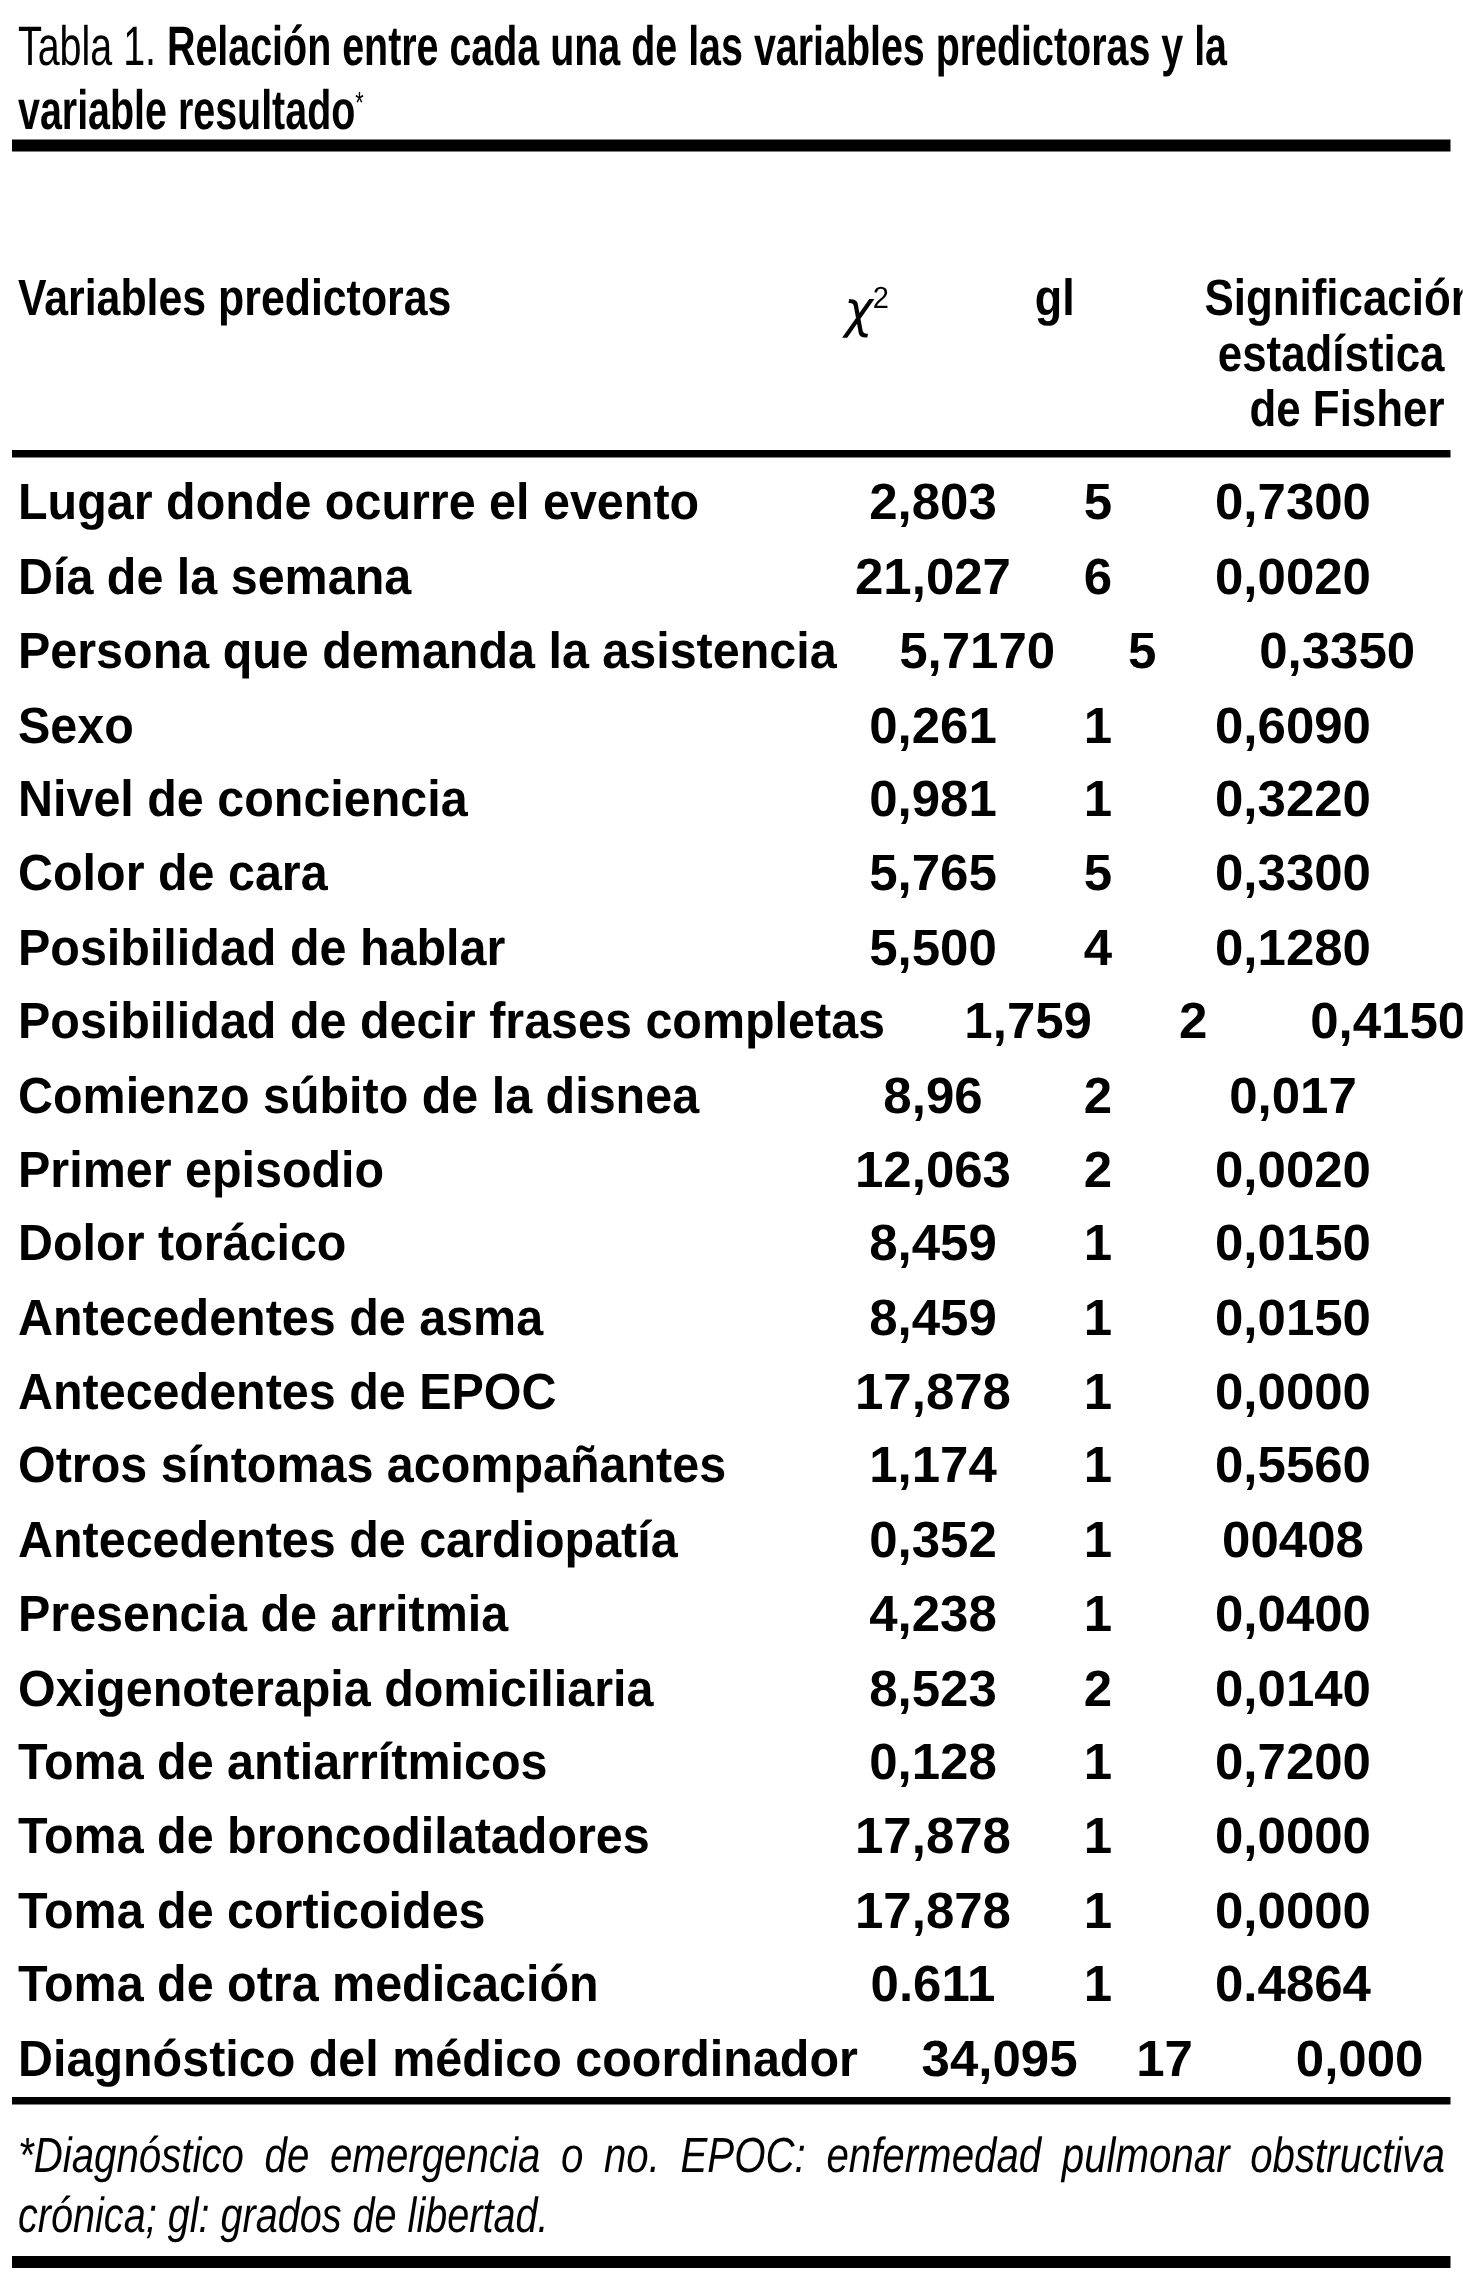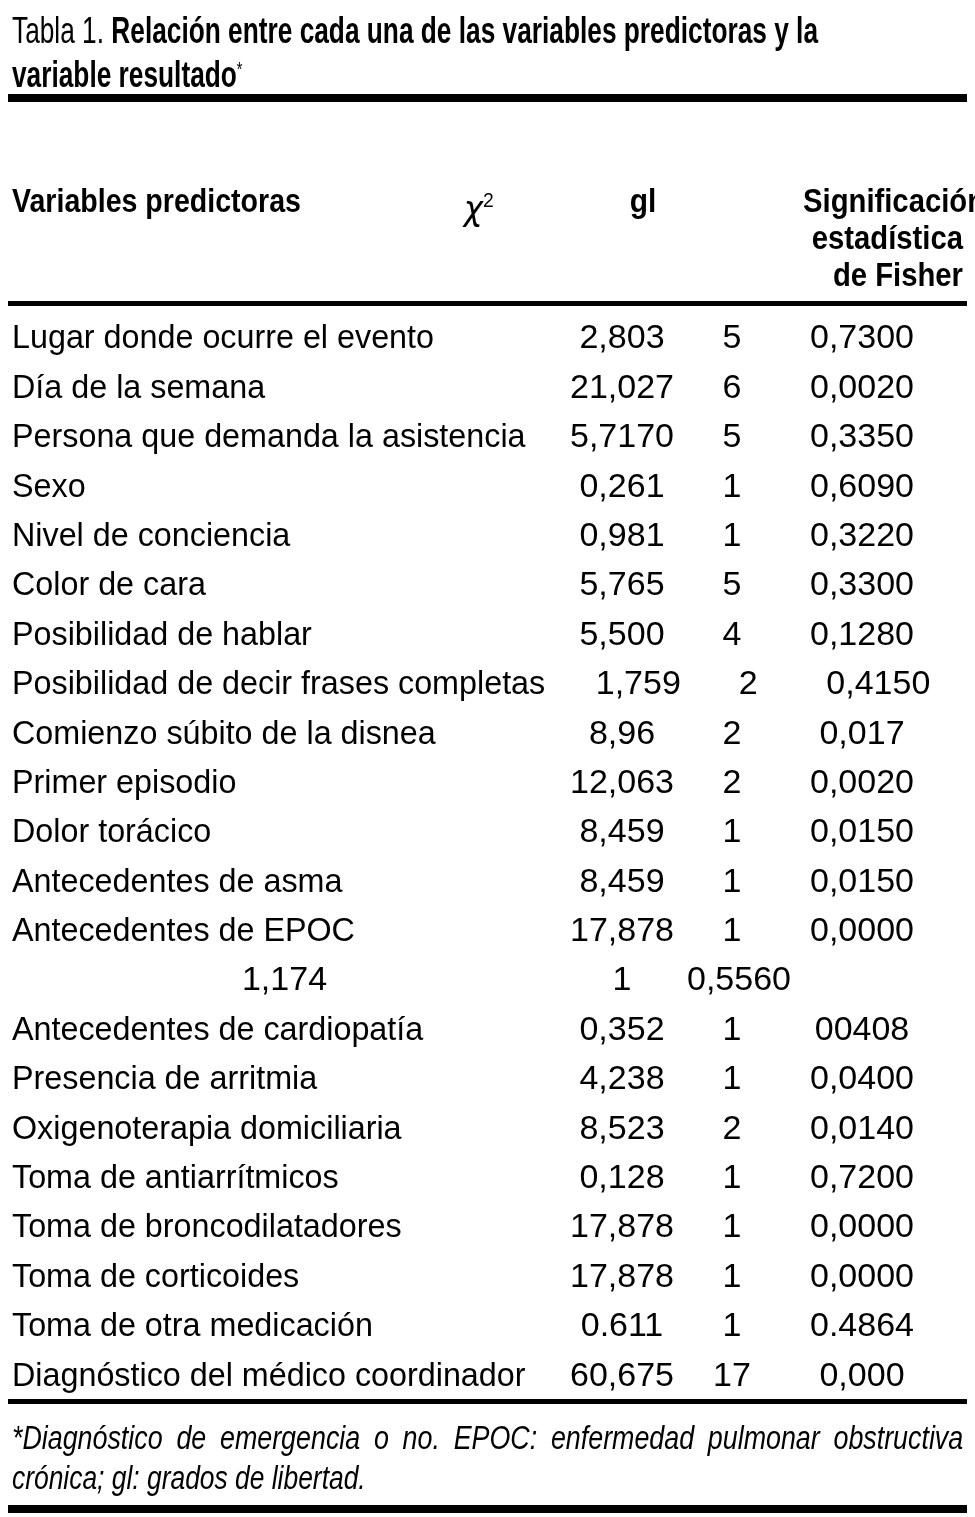--- a/index.html
+++ b/index.html
@@ -26,33 +26,33 @@
   .rule-thick{height:8px;}
   .rule-mid{height:5px;}
 
   
   .grid{display:grid;grid-template-columns:1fr 130px 90px 170px;
     padding:0 20px 0 4px;}
 
   
   .thead{margin-top:80px;font-size:34px;line-height:37px;align-items:start;gap:47px;}
   .head-label .cx{transform:scaleX(0.84);font-weight:700;}
-  .c-center{text-align:left;}
+  .c-center{text-align:right;}
   .chi-head{font-weight:400;}
   .chi-head .cx{transform:scaleX(0.95);transform-origin:50% 50%;}
   .chi-head i{font-style:italic;font-family:"DejaVu Sans", sans-serif;}
   .chi-head sup{font-size:0.6em;vertical-align:0.65em;}
   .gl-head{position:relative;left:-12px;}
   .gl-head .cx{transform:scaleX(0.88);transform-origin:50% 50%;font-weight:700;}
   .sig-head{font-weight:700;text-align:right;transform:scaleX(0.86);
     transform-origin:100% 50%;margin-right:-16px;}
   .thead{margin-bottom:8px;}
 
   
-  .tbody{margin-top:6px;font-size:34px;}
+  .tbody{margin-top:6px;font-size:34px;font-weight:bold;}
   .row{height:49.4px;align-items:center;}
   .cell-label .cx{transform:scaleX(0.95);}
   .cell-num{text-align:center;letter-spacing:0px;}
 
   
   .footnote{padding:14px 0 0 4px;font-size:33px;line-height:40px;font-style:italic;}
   .fn1{width:1170px;transform:scaleX(0.813);transform-origin:0 50%;
     text-align:justify;text-align-last:justify;}
   .fn2 .cx{transform:scaleX(0.80);}
   .bottom-rule{margin-top:7px;}
@@ -211,20 +211,23 @@
       <div class="grid row">
         <div class="cell-label">
           <span class="cx">Antecedentes de EPOC</span>
         </div>
         <div class="cell-num">17,878</div>
         <div class="cell-num">1</div>
         <div class="cell-num">0,0000</div>
       </div>
 
       <div class="grid row">
+        <div class="cell-label">
+          <span class="cx">Otros síntomas acompañantes</span>
+        </div>
         <div class="cell-num">1,174</div>
         <div class="cell-num">1</div>
         <div class="cell-num">0,5560</div>
       </div>
 
       <div class="grid row">
         <div class="cell-label">
           <span class="cx">Antecedentes de cardiopatía</span>
         </div>
         <div class="cell-num">0,352</div>
@@ -283,21 +286,21 @@
         </div>
         <div class="cell-num">0.611</div>
         <div class="cell-num">1</div>
         <div class="cell-num">0.4864</div>
       </div>
 
       <div class="grid row">
         <div class="cell-label">
           <span class="cx">Diagnóstico del médico coordinador</span>
         </div>
-        <div class="cell-num">60,675</div>
+        <div class="cell-num">34,095</div>
         <div class="cell-num">17</div>
         <div class="cell-num">0,000</div>
       </div>
     </div>
 
   <div class="rule rule-mid"></div>
 
   <div class="footnote">
     <div class="fn1">*Diagnóstico de emergencia o no. EPOC: enfermedad pulmonar obstructiva</div>
     <div class="fn2">

